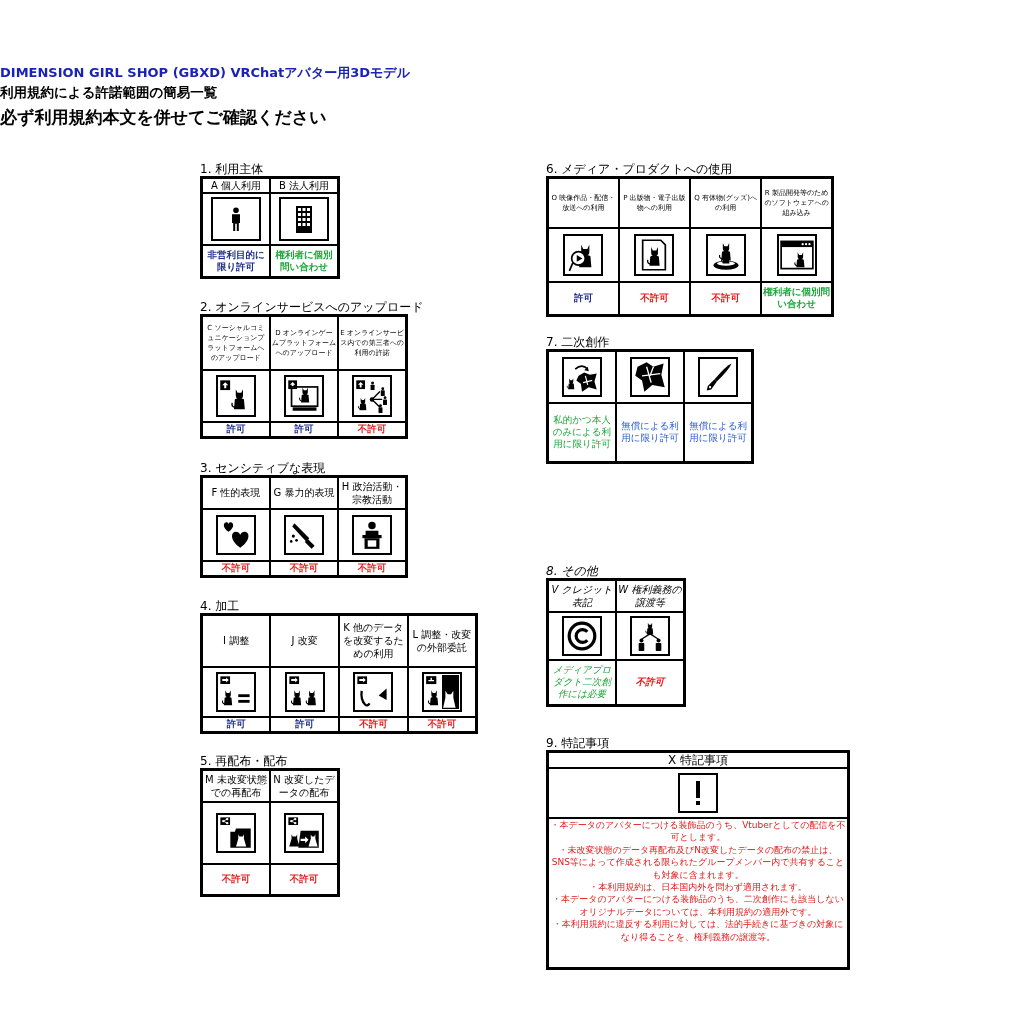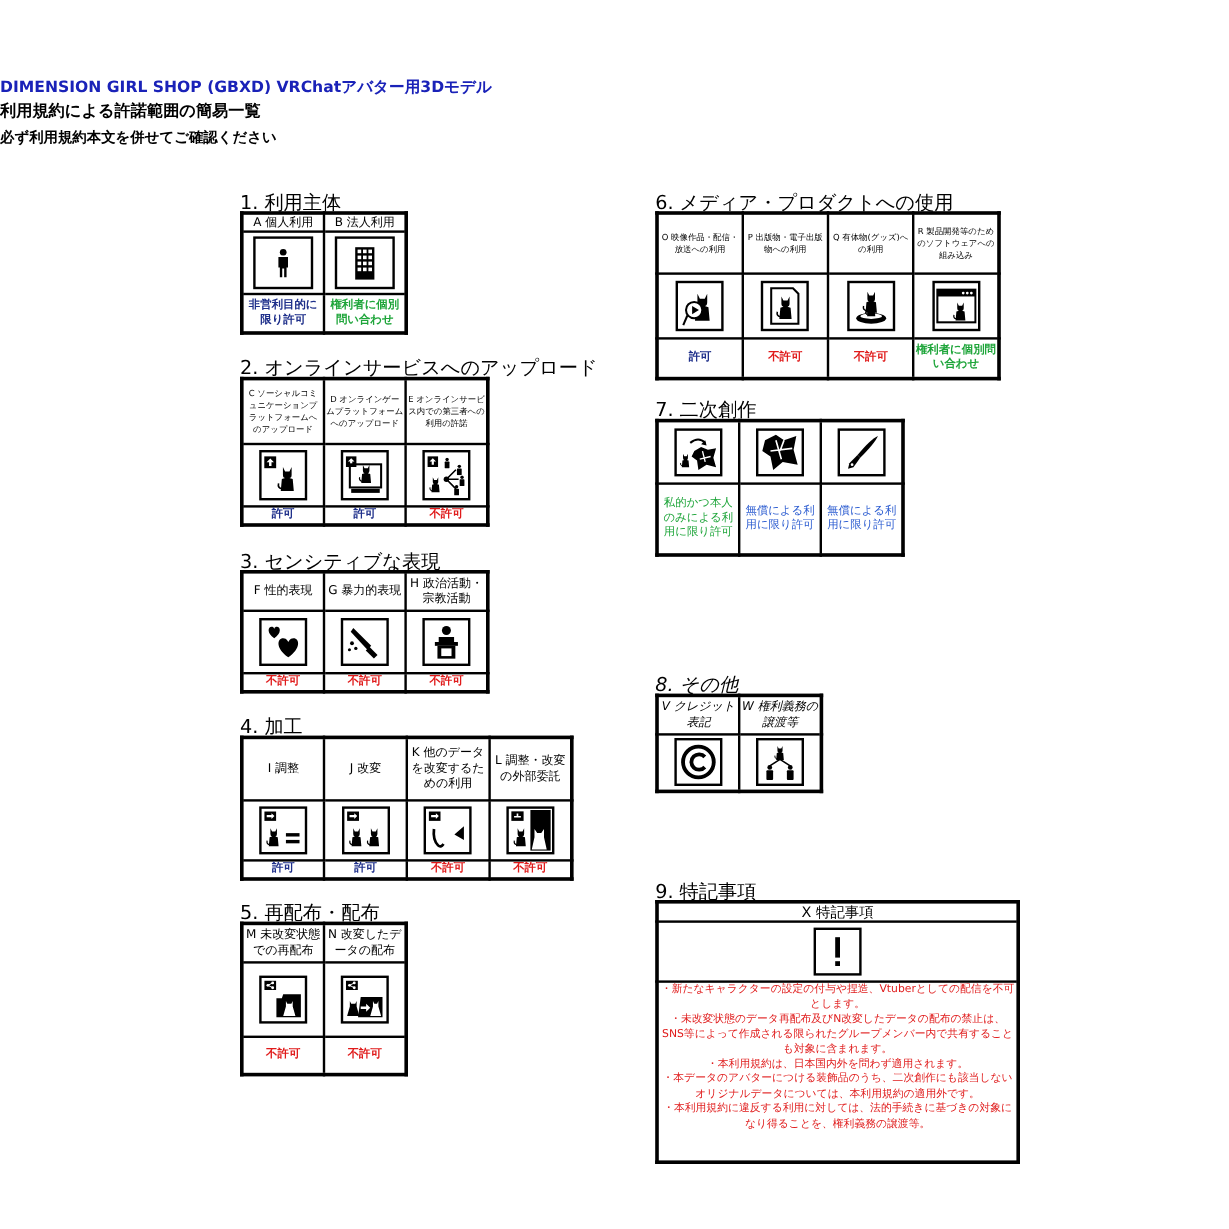--- a/index.html
+++ b/index.html
@@ -1,22 +1,22 @@
 <!DOCTYPE html>
 <html><head>
 <meta charset="utf-8">
 <style>
   html, body { margin:0; padding:0; background:#ffffff; }
   body { width:1024px; height:1024px; position:relative; overflow:hidden; font-family:"DejaVu Sans", "Liberation Sans", sans-serif; color:#000; }
   .hdr { position:absolute; left:0; width:1024px; text-align:left; font-weight:bold; }
   .hdr1 { top:64px; font-size:13px; color:#1a22b8; }
   .hdr2 { top:84px; font-size:13.5px; }
-  .hdr3 { top:106px; font-size:12px; }
+  .hdr3 { top:106px; font-size:17px; }
   .sec { position:absolute; }
-  .sec-title { font-size:16px; line-height:14px; height:14px; white-space:nowrap; }
+  .sec-title { font-size:12px; line-height:14px; height:14px; white-space:nowrap; }
   table.grid { border-collapse:collapse; border:3px solid #000; table-layout:fixed; }
   table.grid td { border:2px solid #000; text-align:center; vertical-align:middle; padding:0 1px; }
   td.lbl { font-size:9px; line-height:12px; }
   td.lbl.sm { font-size:7px; line-height:10px; }
   td.lbl.md { font-size:10px; line-height:13px; }
   td.ic { padding:0; }
   td.st { font-size:9.5px; font-weight:bold; line-height:12px; }
   .ok { color:#1e2f8a; }
   .ng { color:#e01b1b; }
   .ask { color:#1ea53a; }
@@ -435,20 +435,24 @@
             <div class="iconbox" style="width:40px;height:40px;">
         <svg viewBox="0 0 30 30" style="width:32px;height:32px;">
                 <use href="#cat" x="10" y="1" width="10" height="13"></use>
                 <path d="M15 13 L7 18 M15 13 L23 18" stroke="#000" stroke-width="1.2"></path>
                 <use href="#personsm" x="3" y="17" width="8" height="12"></use>
                 <use href="#personsm" x="19" y="17" width="8" height="12"></use>
               </svg>
       </div>
           </td>
     </tr>
+    <tr style="height:46px;">
+      <td class="st ask" style="font-weight:normal;">メディアプロダクト二次創作には必要</td>
+      <td class="st ng">不許可</td>
+    </tr>
   </tbody>
     </table>
 </div>
 
 <div class="sec" style="left:546px; top:736px;">
   <div class="sec-title">9. 特記事項</div>
   <table class="grid" style="width:304px;padding-left:33px;">
     <tbody>
         <tr style="height:16px;">
       <td style="font-size:12px; line-height:14px;">X 特記事項</td>
@@ -458,21 +462,21 @@
             <div class="iconbox" style="width:40px;height:40px;">
         <svg viewBox="0 0 30 30" style="width:30px;height:32px;">
                 <rect x="13" y="3" width="4" height="17" fill="#000"></rect>
                 <rect x="13" y="23" width="4" height="4" fill="#000"></rect>
               </svg>
       </div>
           </td>
     </tr>
     <tr style="height:150px;">
       <td class="notes">
-        <div>・新たなキャラクターの設定の付与や捏造、Vtuberとしての配信を不可とします。</div>
+        <div>・本データのアバターにつける装飾品のうち、Vtuberとしての配信を不可とします。</div>
         <div>・未改変状態のデータ再配布及びN改変したデータの配布の禁止は、SNS等によって作成される限られたグループメンバー内で共有することも対象に含まれます。</div>
         <div>・本利用規約は、日本国内外を問わず適用されます。</div>
         <div>・本データのアバターにつける装飾品のうち、二次創作にも該当しないオリジナルデータについては、本利用規約の適用外です。</div>
         <div>・本利用規約に違反する利用に対しては、法的手続きに基づきの対象になり得ることを、権利義務の譲渡等。</div>
       </td>
     </tr>
   </tbody>
     </table>
 </div>
 

